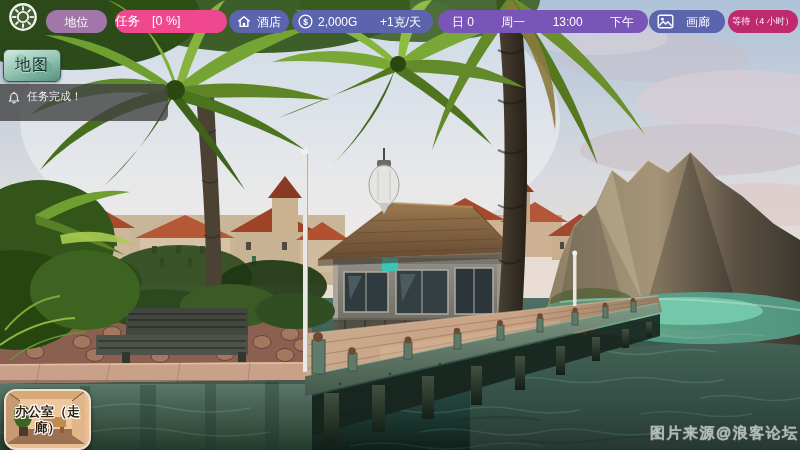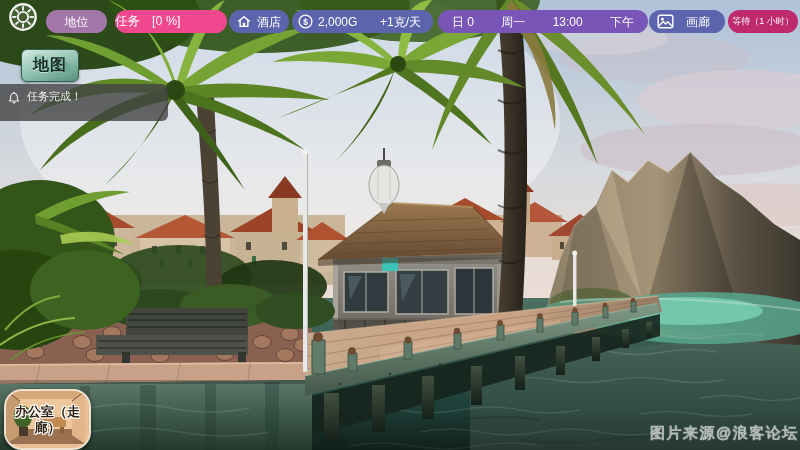--- a/index.html
+++ b/index.html
@@ -27,35 +27,35 @@
 
   #gear-btn{position:absolute;left:7px;top:1px;width:32px;height:32px;}
 
   
   #map-btn{position:absolute;left:3px;top:49px;width:56px;height:31px;border-radius:6px;
     border:1px solid #35604f;
     background:
       radial-gradient(circle at 30% 35%, rgba(150,200,180,.8) 0 6px, transparent 7px),
       radial-gradient(circle at 72% 62%, rgba(110,170,150,.8) 0 8px, transparent 9px),
       linear-gradient(160deg,#d2eae0 0%,#8fc0ae 55%,#55907d 100%);
-    color:#132e26;font-weight:bold;font-size:16px;letter-spacing:1px;
+    color:#132e26;font-weight:normal;font-size:16px;letter-spacing:1px;
     display:flex;align-items:center;justify-content:center;
     text-shadow:0 1px 0 rgba(255,255,255,.45);
-    box-shadow:0 1px 3px rgba(0,0,0,.4);margin-left:18px;}
+    box-shadow:0 1px 3px rgba(0,0,0,.4);}
 
   
   #toast{position:absolute;left:0;top:84px;width:168px;height:37px;
     background:rgba(66,66,66,.8);border-radius:0 6px 6px 0;
     padding:5px 8px 0 8px;box-sizing:border-box;color:#f2f2f2;}
   #toast .row1{display:flex;align-items:flex-end;gap:7px;font-size:11px;}
   #toast .row2{font-size:9px;color:#d2d2d2;margin-top:3px;}
 
   
   #office-btn{position:absolute;left:4px;top:389px;width:83px;height:57px;
-    border-radius:18px;border:2px solid #efe0cf;overflow:hidden;
+    border-radius:12px;border:2px solid #efe0cf;overflow:hidden;
     box-shadow:0 2px 5px rgba(0,0,0,.5);background:#e8bf95;}
   #office-btn svg{position:absolute;left:0;top:0;}
   #office-btn .label{position:absolute;inset:0;display:flex;align-items:center;justify-content:center;
     text-align:center;font-size:13px;font-weight:bold;color:#2e1f10;line-height:1.2;padding:0 3px;
     text-shadow:-1px -1px 0 #fff,1px -1px 0 #fff,-1px 1px 0 #fff,1px 1px 0 #fff,0 1px 0 #fff,0 -1px 0 #fff;}
 
   
   #watermark{position:absolute;left:650px;top:424px;font-size:15px;letter-spacing:1.5px;
     color:rgba(255,255,255,.14);-webkit-text-stroke:1px rgba(255,255,255,.55);
     text-shadow:0 0 2px rgba(255,255,255,.25);white-space:nowrap;}
@@ -507,21 +507,21 @@
     <div class="pill" id="btn-gallery">
       <svg width="17" height="15" viewBox="0 0 17 15">
         <rect x="1.2" y="1.2" width="14.6" height="12.6" rx="2" fill="none" stroke="#fff" stroke-width="1.4"></rect>
         <circle cx="5.4" cy="5.2" r="1.4" fill="#fff"></circle>
         <path d="M2.6,11.2 L6.2,7.6 L8.6,10 L10.8,7.8 L14.4,11.4" fill="none" stroke="#fff" stroke-width="1.4" stroke-linecap="round" stroke-linejoin="round"></path>
       </svg>
       <span class="lbl">画廊</span>
     </div>
 
     <div class="pill" id="btn-wait">
-      <span class="lbl">等待（1 小时）</span>
+      <span class="lbl">等待（4 小时）</span>
     </div>
   </div>
 
   <div id="map-btn">
     <span>地图</span>
   </div>
 
   <div id="toast">
     <div class="row1">
       <svg width="12" height="13" viewBox="0 0 12 13">

